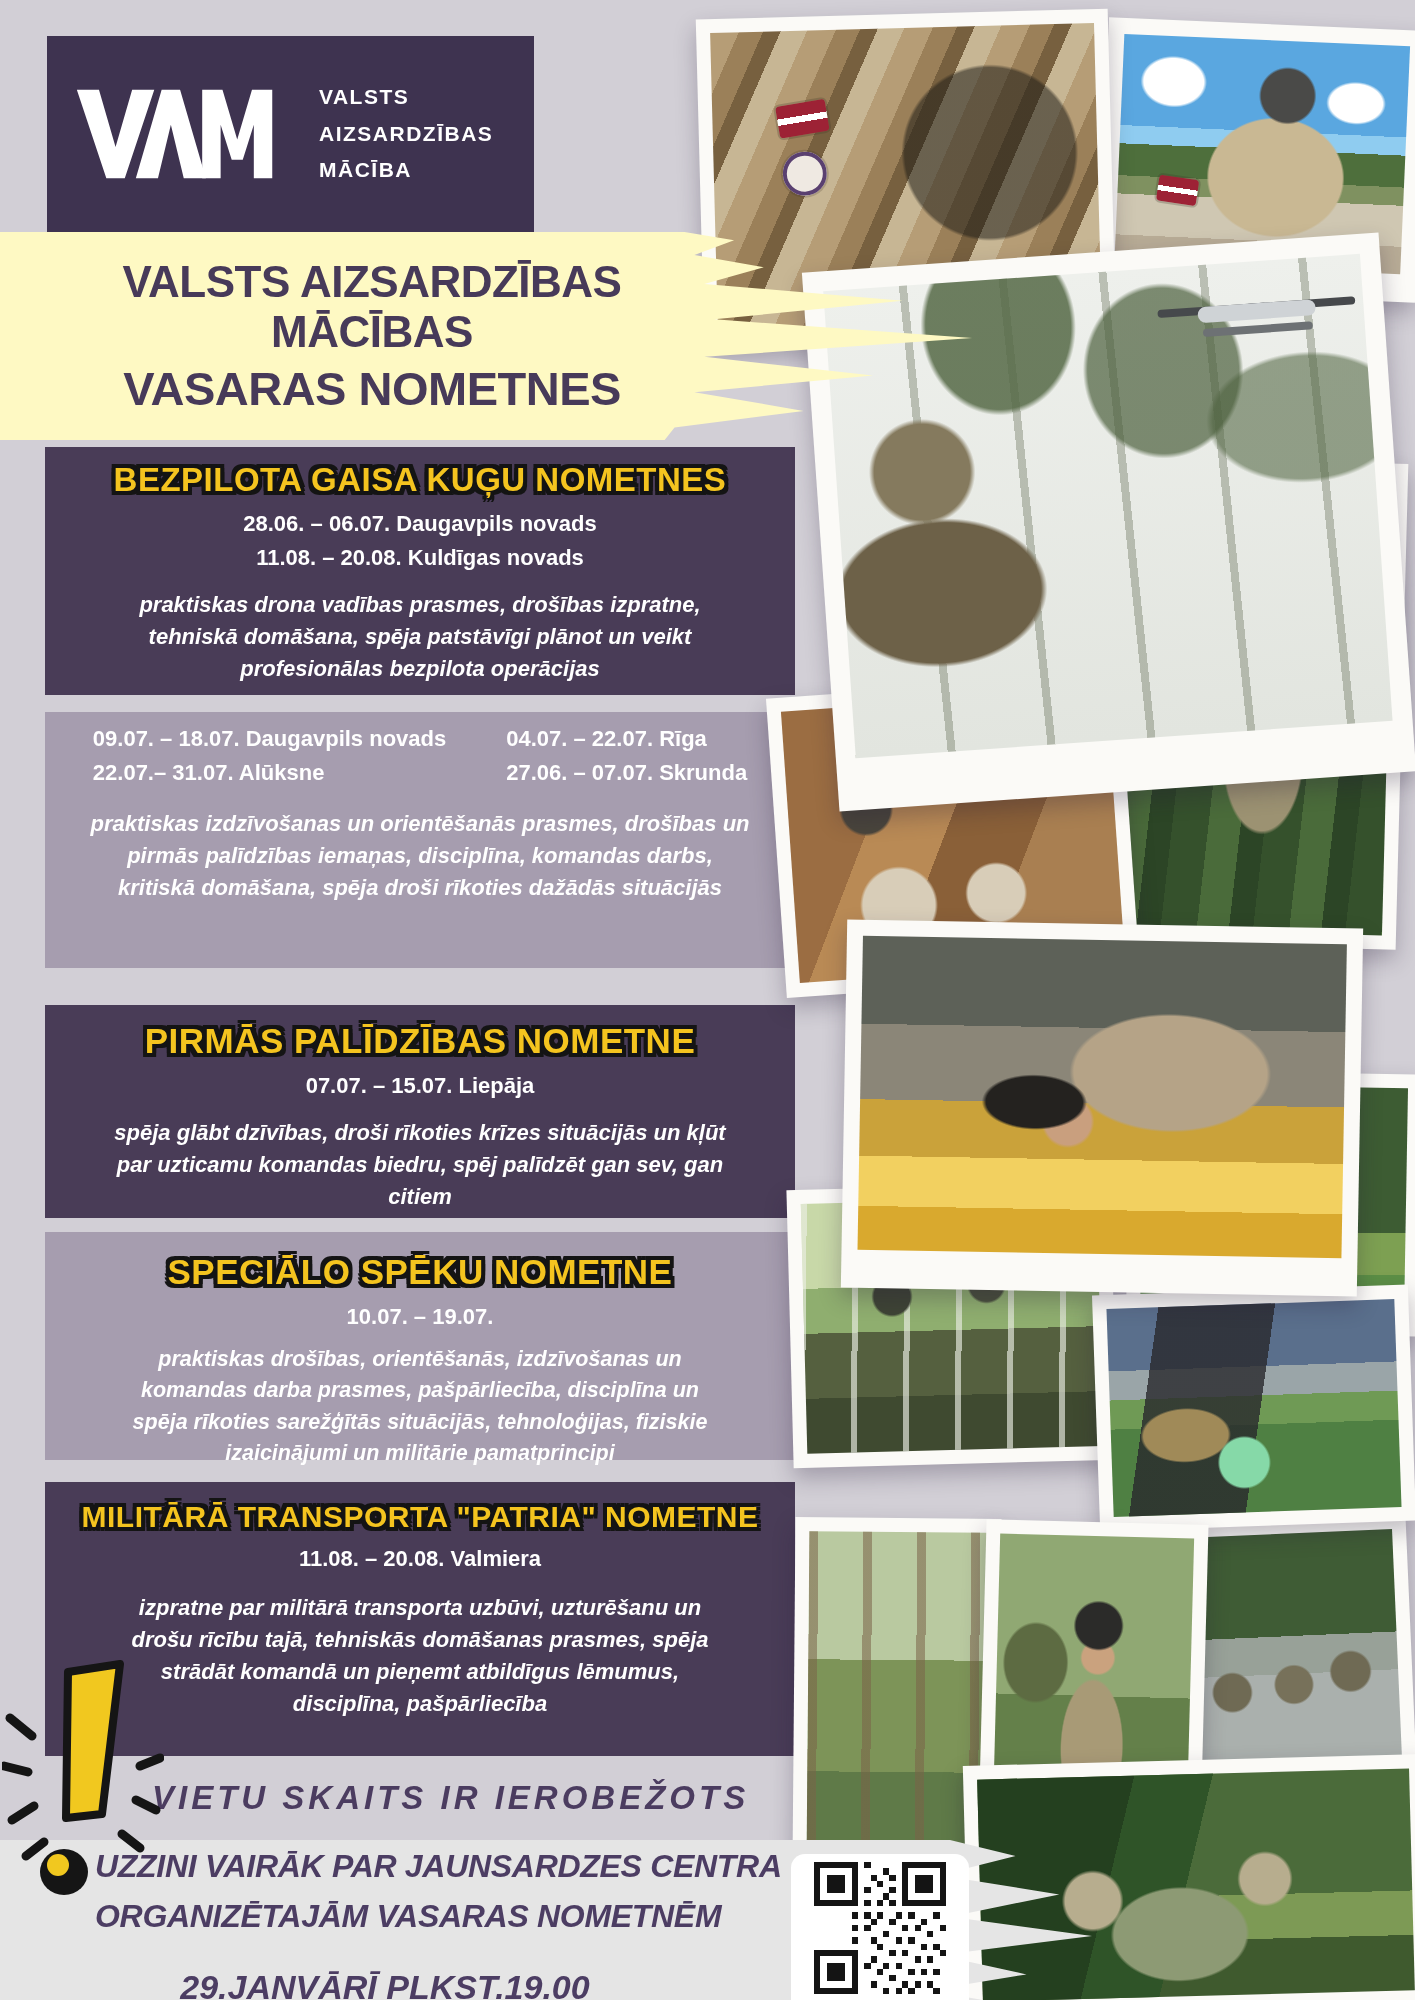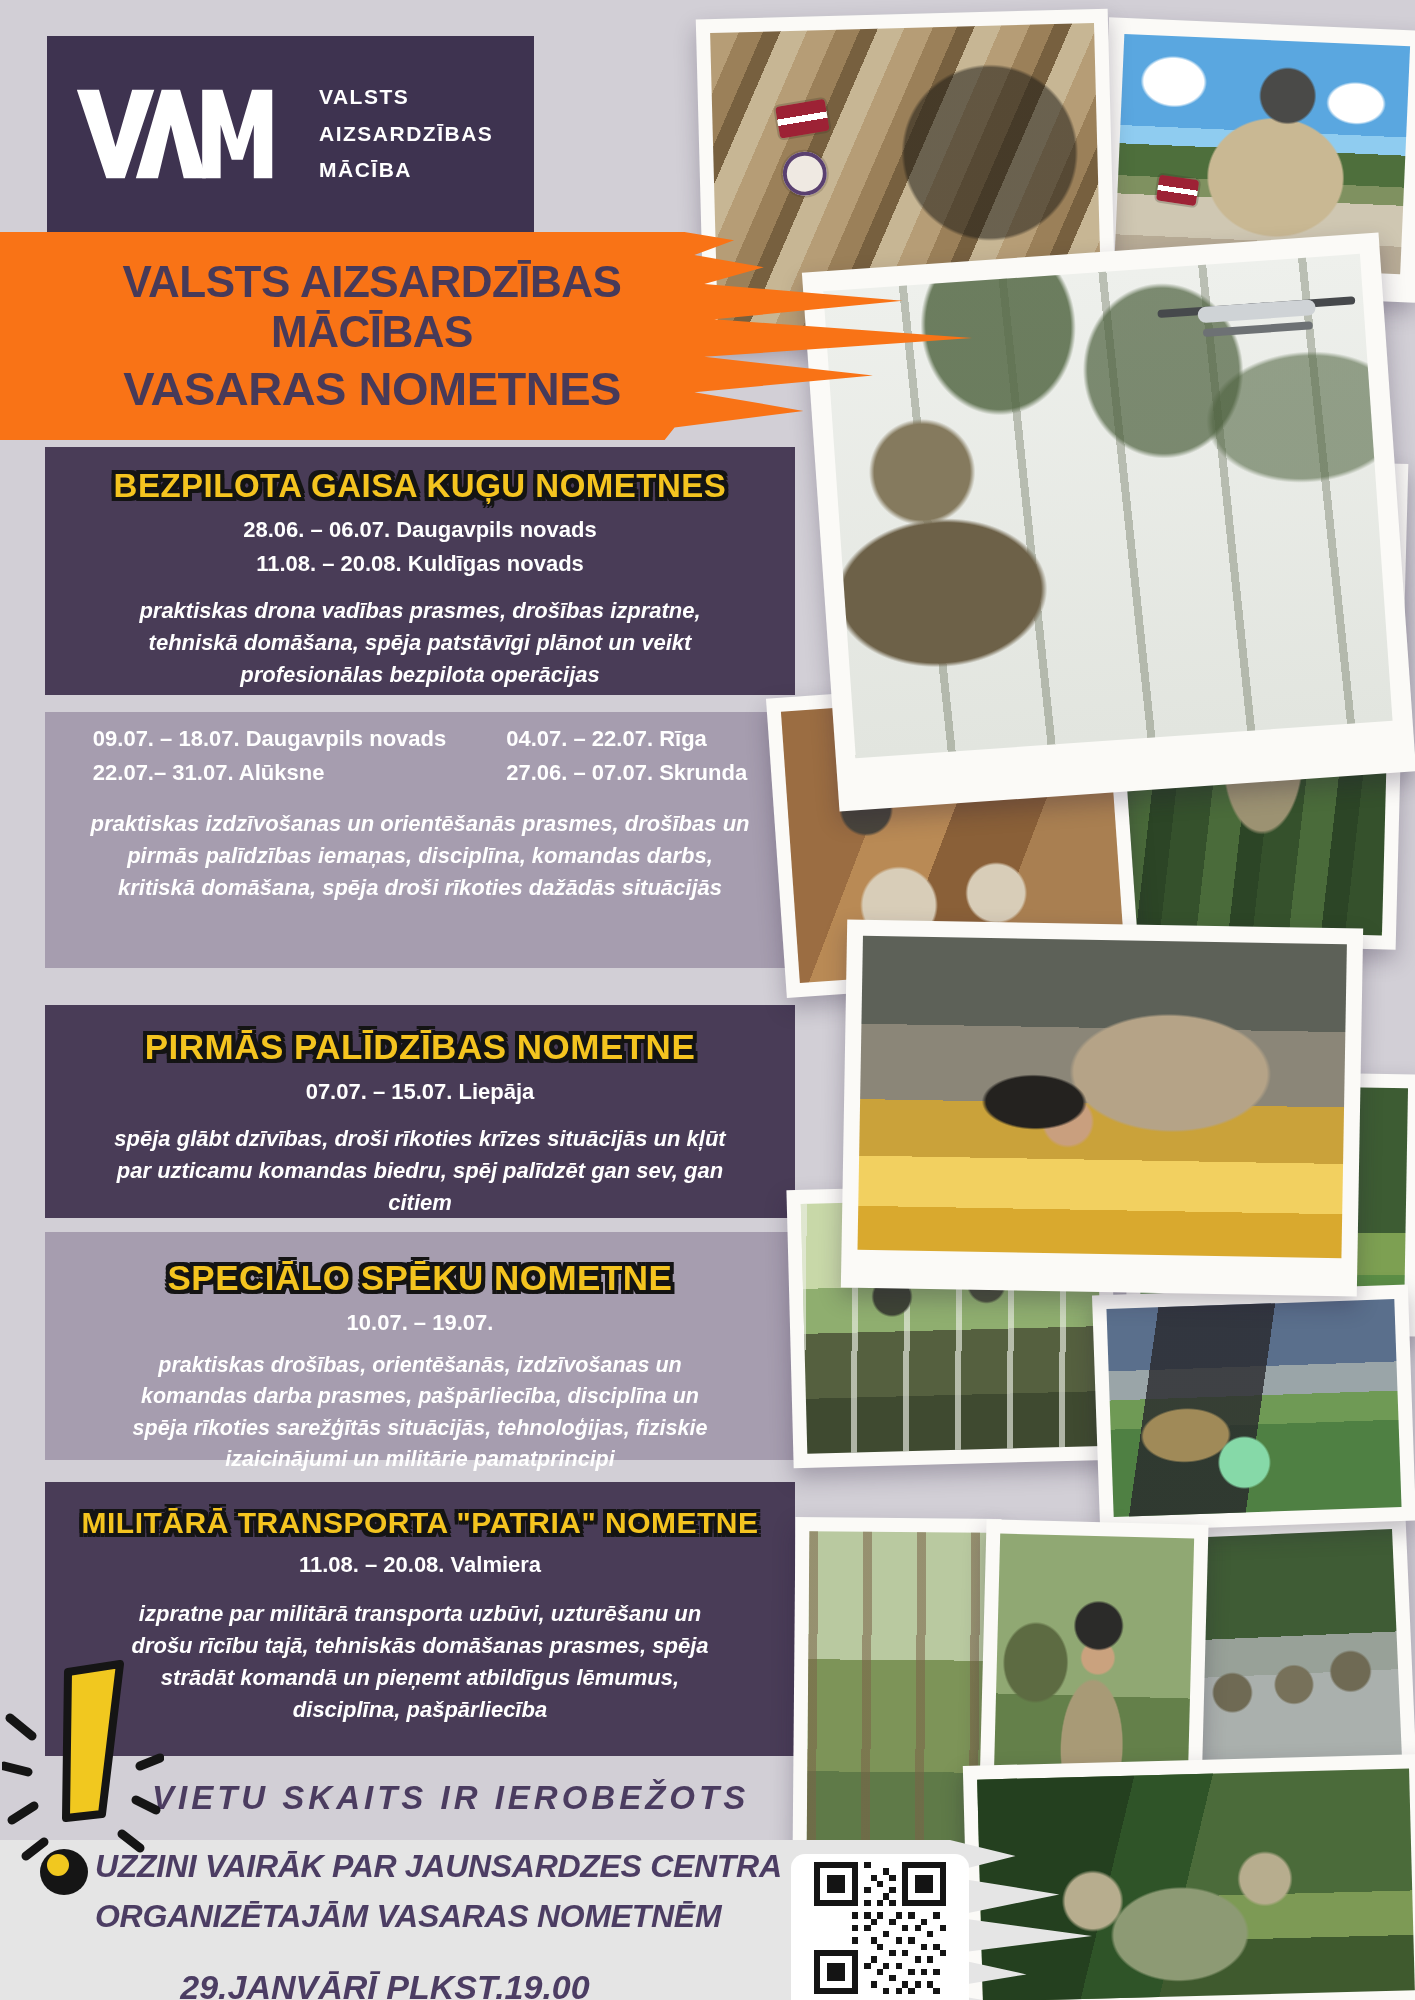--- a/index.html
+++ b/index.html
@@ -9,41 +9,41 @@
   }
   
   .logo-box{
     position:absolute; left:47px; top:36px; width:487px; height:196px;
     background:#3e3350; z-index:4; display:flex; align-items:center; gap:32px; padding:0 28px; box-sizing:border-box;
   }
   .vam-logo{width:212px; height:106px; flex:0 0 auto;}
   .logo-text{color:#ffffff; font-weight:700; font-size:21px; line-height:1.75; letter-spacing:1.5px;}
   
   .banner{
-    position:absolute; left:0; top:232px; width:992px; height:208px; background:#f97316; z-index:5;
+    position:absolute; left:0; top:232px; width:992px; height:208px; background:#fef9c3; z-index:5;
     clip-path:polygon(0 0,69% 0,74% 4%,70% 11%,77% 17%,71% 25%,91% 33%,72% 42%,98% 51%,71% 60%,88% 69%,70% 77%,81% 86%,68% 94%,67% 100%,0 100%);
   }
   .banner-title{
     position:absolute; left:22px; top:0; width:700px; height:100%;
     display:flex; flex-direction:column; justify-content:center; align-items:center; gap:4px;
     color:#473a59; font-weight:800; text-align:center; letter-spacing:-.5px;
   }
   .banner-title .t1{font-size:44px;}
   .banner-title .t2{font-size:47px;}
   
   .band{position:absolute; left:45px; width:750px; z-index:1; text-align:center; box-sizing:border-box;}
   .band.dark{background:#493c57;}
   .band.light{background:#a69daf;}
   .s1{top:447px; height:248px;}
   .s2{top:712px; height:256px;}
   .s3{top:1005px; height:213px;}
   .s4{top:1232px; height:228px;}
   .s5{top:1482px; height:274px;}
   .shead{
-    margin:6px; color:#f4c41f; font-weight:800; letter-spacing:.5px;
+    margin:0; color:#f4c41f; font-weight:800; letter-spacing:.5px;
     text-shadow:-4px -4px 0 #141414,4px -4px 0 #141414,-4px 4px 0 #141414,4px 4px 0 #141414,
                 -4px 0 0 #141414,4px 0 0 #141414,0 -4px 0 #141414,0 4px 0 #141414,
                 -2px -2px 0 #141414,2px 2px 0 #141414;
   }
   .s1 .shead{padding-top:14px; font-size:33px;}
   .s2 .shead{padding-top:10px; font-size:36px;}
   .s3 .shead{padding-top:16px; font-size:35px;}
   .s4 .shead{padding-top:20px; font-size:35px;}
   .s5 .shead{padding-top:18px; font-size:30px;}
   .dates{margin-top:8px; color:#fff; font-weight:700; font-size:22px; line-height:1.55;}

